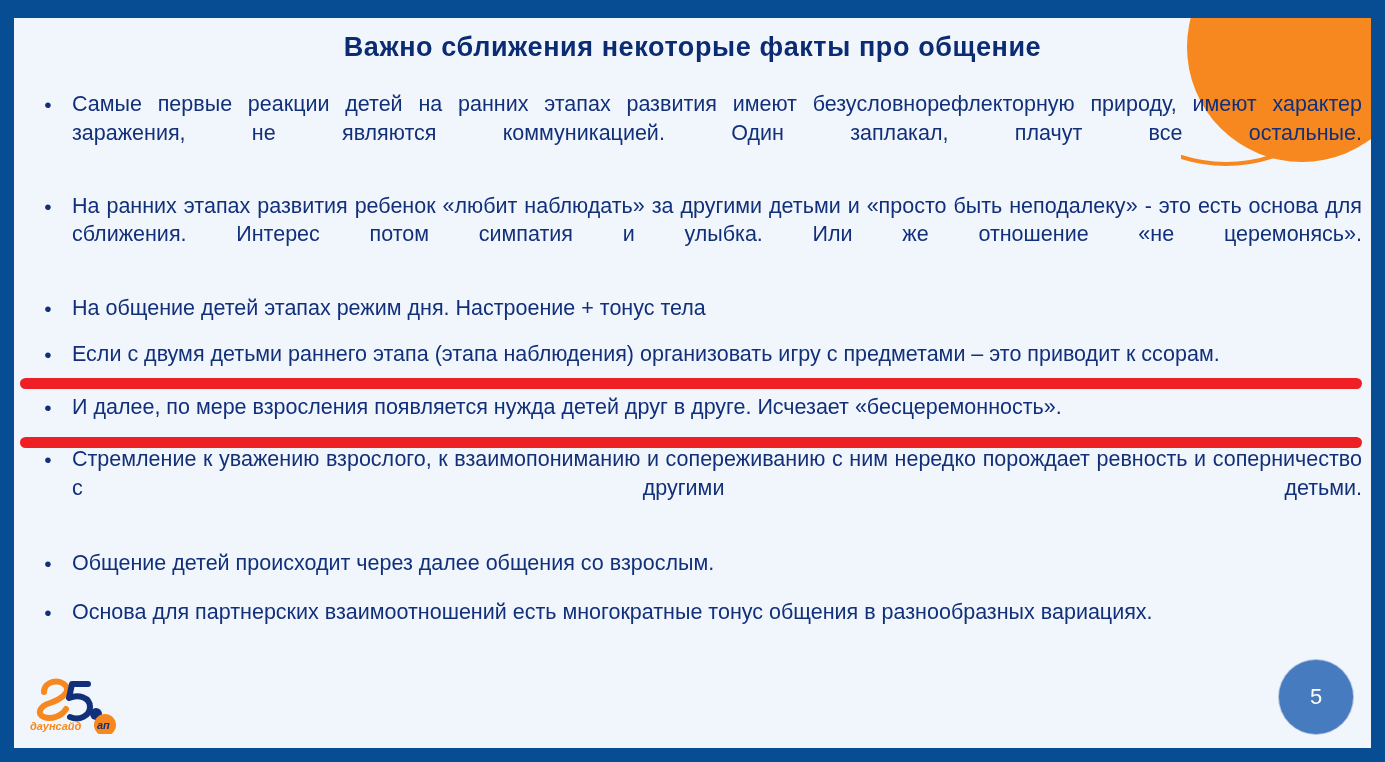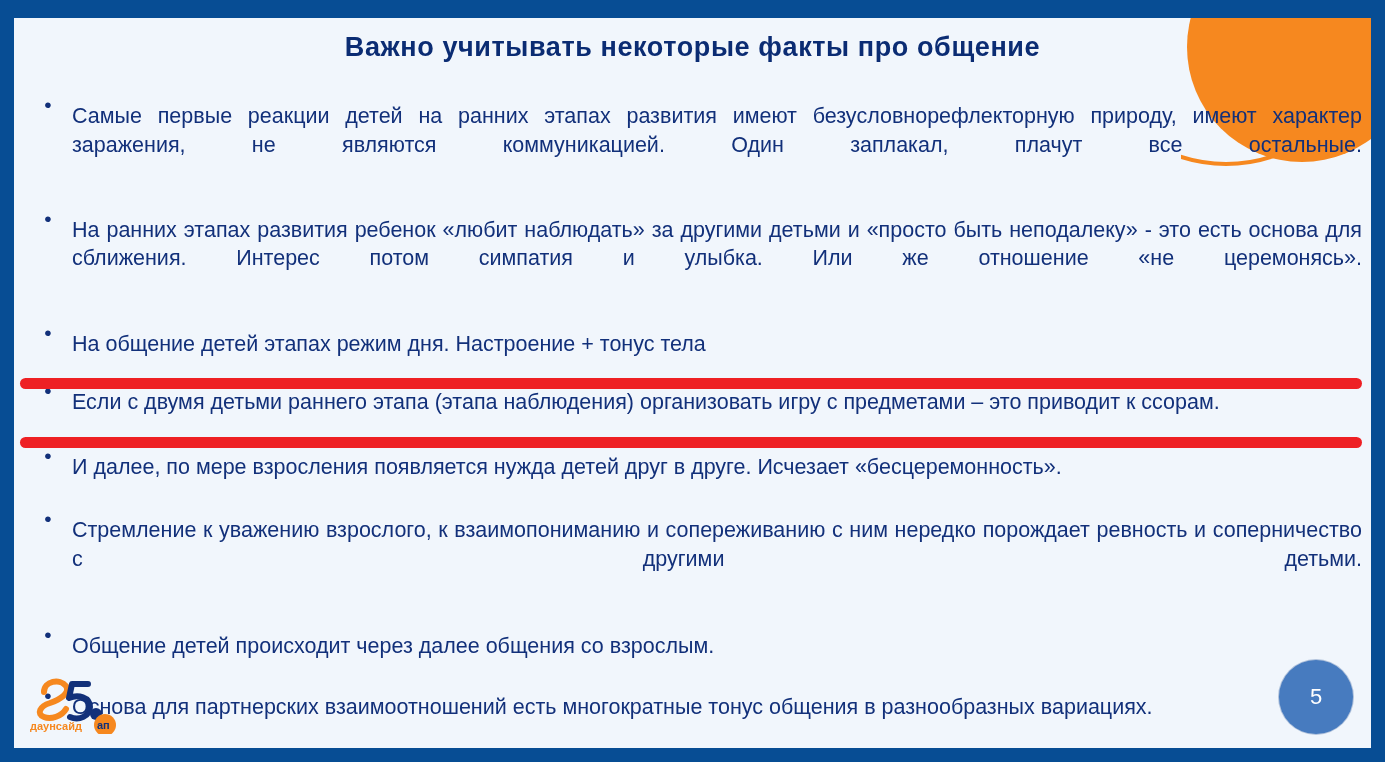--- a/index.html
+++ b/index.html
@@ -93,21 +93,20 @@
     flex:0 0 48px;
     text-align:center;
     font-size:21px;
     line-height:1.33;
     color:#12307A;
     padding-top:1px;
   }
   .bullet .text{
     flex:1 1 auto;
     padding-right:2px;
-    margin-top:12px;
   }
   .bullet.justify .text{ text-align:justify; }
   .bullet.justify .text::after{
     content:"";
     display:inline-block;
     width:100%;
   }
   .b1{ margin-bottom:16px; }
   .b2{ margin-bottom:16px; }
   .b3{ margin-bottom:18px; }
@@ -121,21 +120,21 @@
     height:11px;
     background:#EE2024;
     border-radius:6px;
   }
   .redbar-1{ left:6px; top:360px; width:1342px; }
   .redbar-2{ left:6px; top:419px; width:1342px; }
   
   .logo{
     position:absolute;
     left:12px;bottom:14px;
-    width:104px;height:64px;
+    width:104px;height:64px;font-style:italic;
   }
   .logo svg{ display:block; }
   
   .page-badge{
     position:absolute;
     right:18px;bottom:14px;
     width:74px;height:74px;
     border-radius:50%;
     background:#477BBF;
     display:flex;align-items:center;justify-content:center;
@@ -154,21 +153,21 @@
   <div class="frame-right"></div>
   <div class="frame-bottom"></div>
 
   <div class="canvas">
 
     <div class="deco">
       <div class="deco-arc"></div>
       <div class="deco-disc"></div>
     </div>
 
-    <div class="title">Важно учитывать некоторые факты про общение</div>
+    <div class="title">Важно сближения некоторые факты про общение</div>
 
     <div class="list">
 
       <div class="bullet b1 justify">
         <span class="dot">•</span>
         <span class="text">Самые первые реакции детей на ранних этапах развития имеют безусловнорефлекторную природу, имеют характер заражения, не являются коммуникацией. Один заплакал, плачут все остальные.</span>
       </div>
 
       <div class="bullet b2 justify">
         <span class="dot">•</span>

